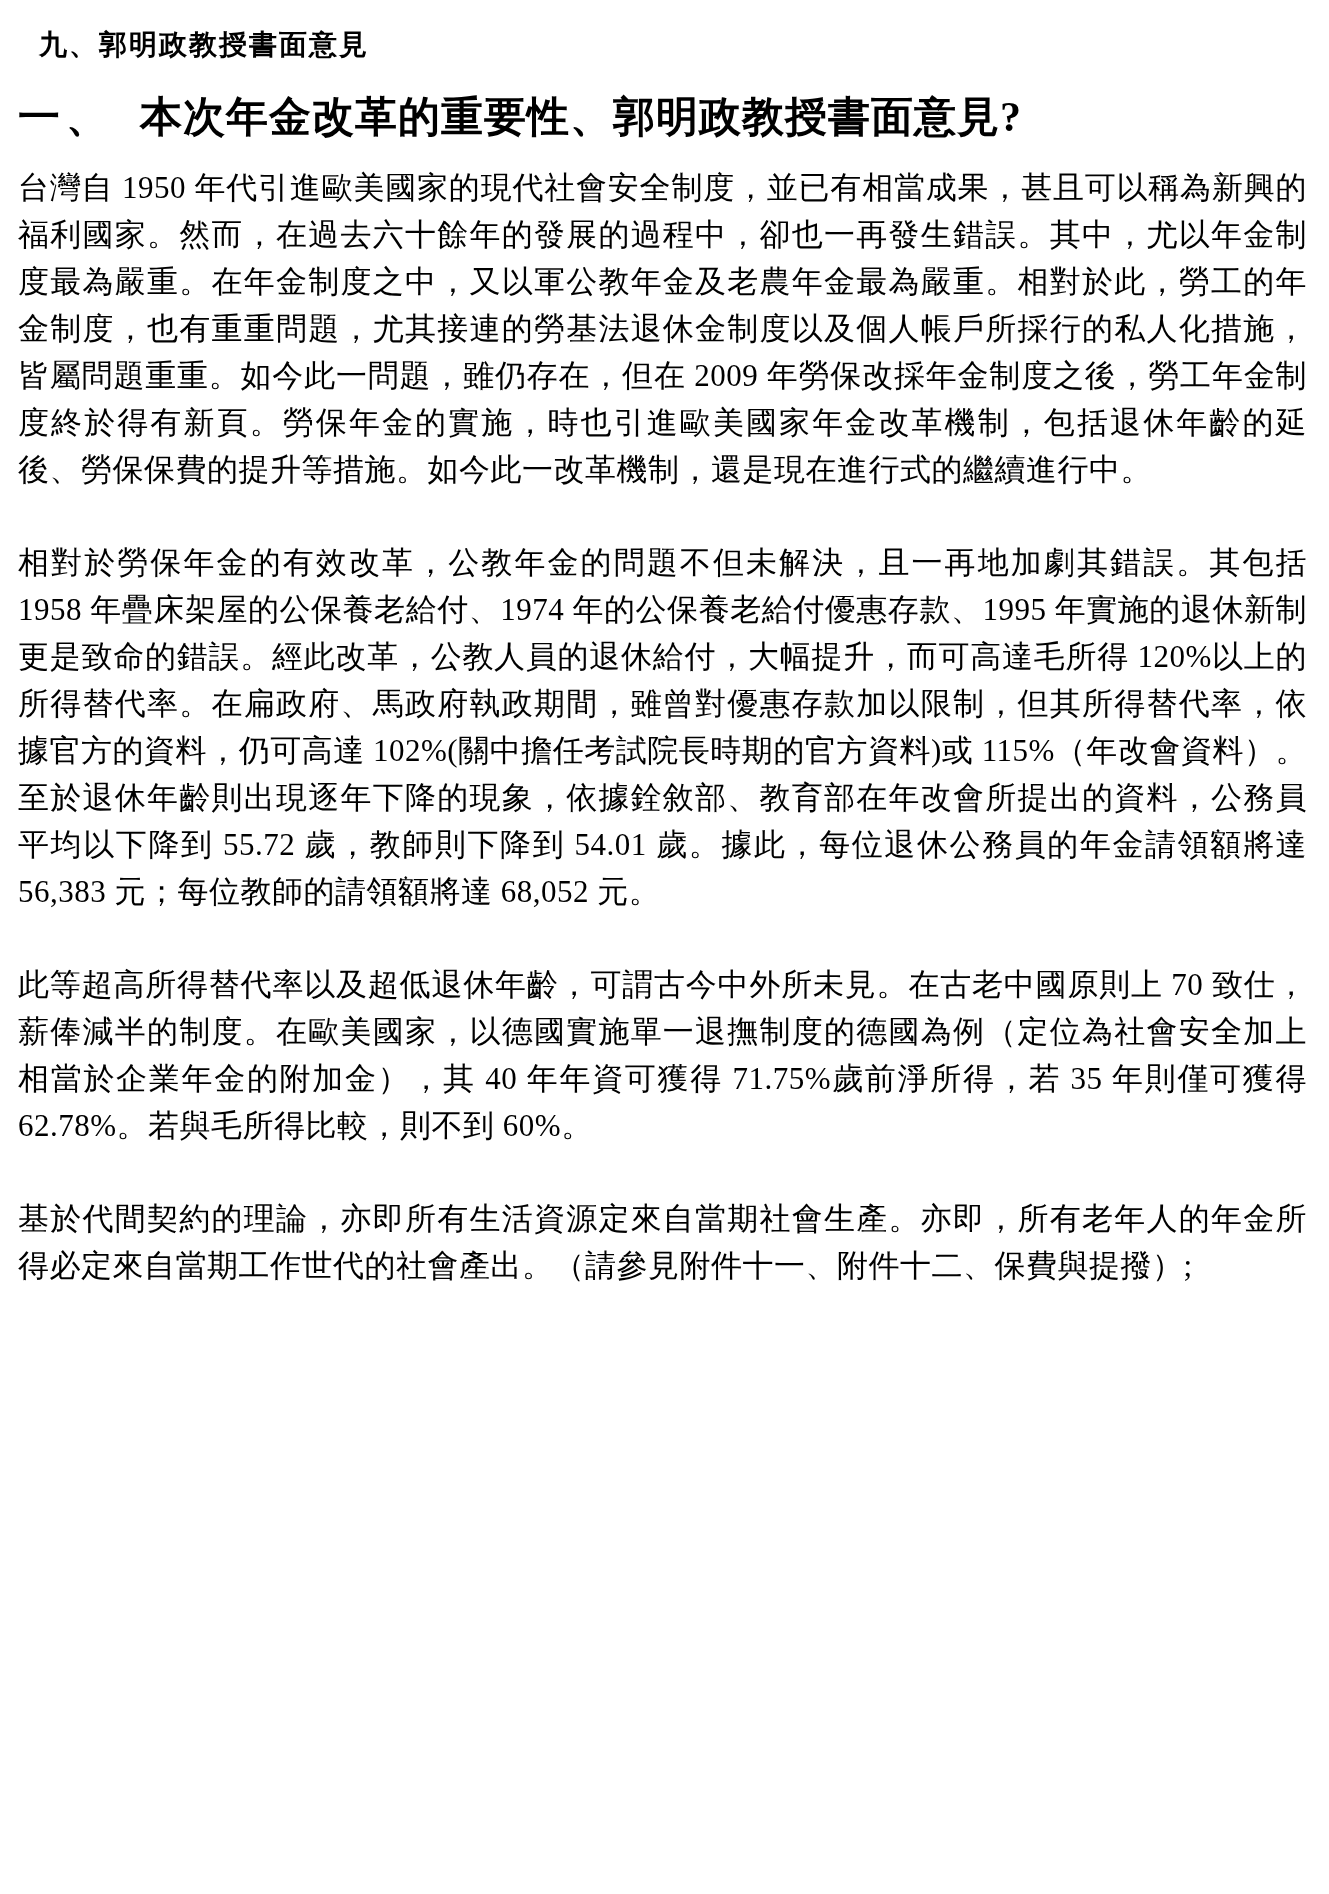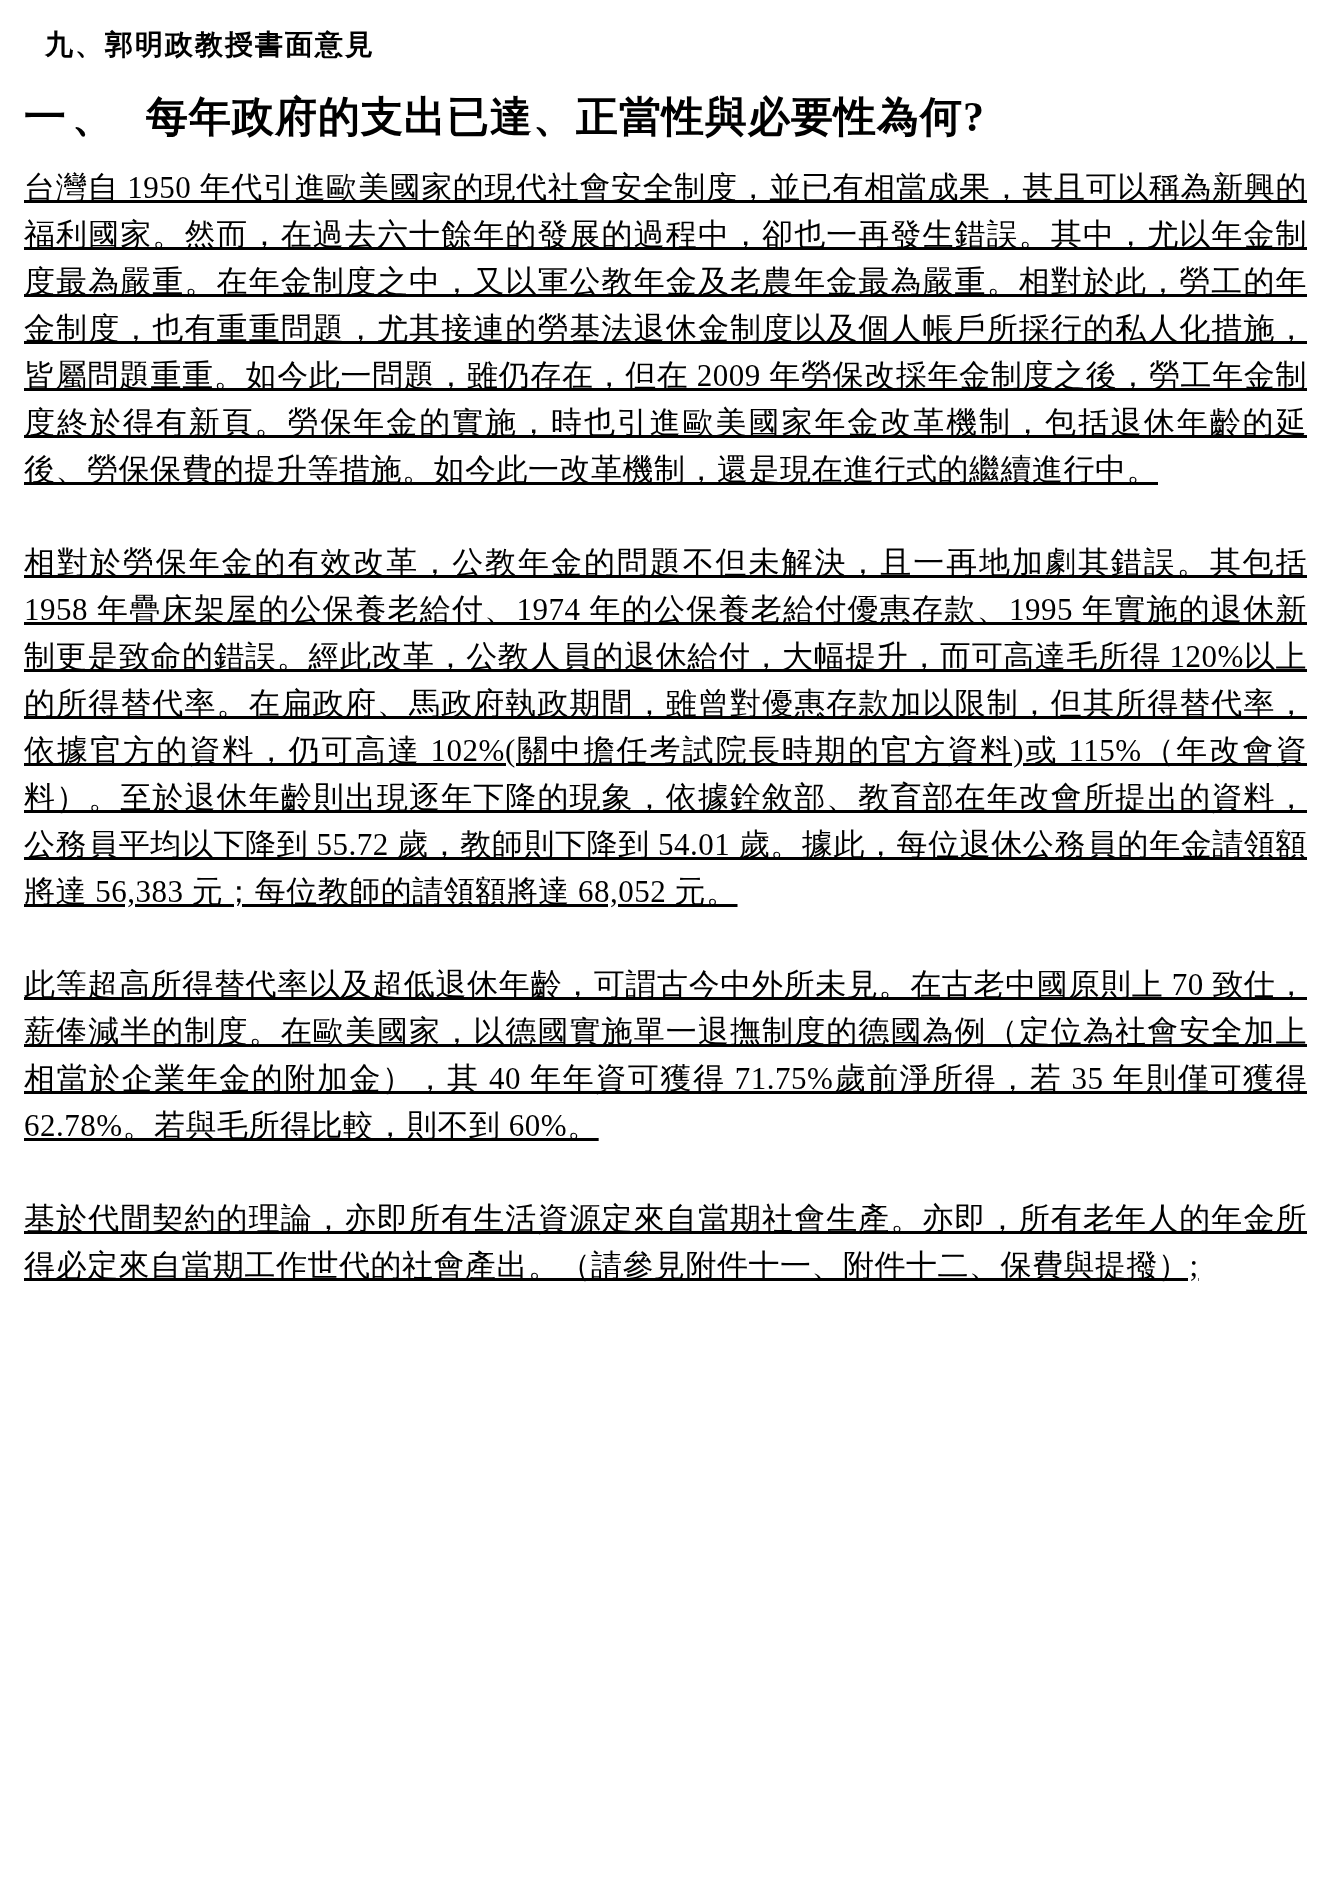--- a/index.html
+++ b/index.html
@@ -12,21 +12,21 @@
   body {
     width: 1329px;
     min-height: 1894px;
     font-family: "Liberation Serif", "DejaVu Serif", serif;
   }
 
   .page {
     width: 1329px;
     min-height: 1894px;
     background: #ffffff;
-    padding: 26px 22px 30px 24px;
+    padding: 26px 22px 30px 18px;
   }
 
   .kicker {
     font-size: 28px;
     line-height: 38px;
     font-weight: 700;
     margin-left: 21px;
     letter-spacing: 2px;
     color: #000000;
   }
@@ -53,36 +53,35 @@
   }
 
   .body-text p {
     font-size: 31px;
     line-height: 47px;
     text-align: justify;
     text-justify: inter-ideograph;
     margin-bottom: 46px;
     color: #000000;
     letter-spacing: 0.5px;
-    text-decoration: underline;
   }
 
   .body-text p:last-child {
     margin-bottom: 0;
   }
 </style>
 </head>
 <body>
 
 <div class="page">
 
   <div class="kicker">九、郭明政教授書面意見</div>
 
   <div class="section-heading">
-    <span class="sec-no">一、</span><span class="sec-title">每年政府的支出已達、正當性與必要性為何?</span>
+    <span class="sec-no">一、</span><span class="sec-title">本次年金改革的重要性、郭明政教授書面意見?</span>
   </div>
 
   <div class="body-text">
     <p>台灣自 1950 年代引進歐美國家的現代社會安全制度，並已有相當成果，甚且可以稱為新興的福利國家。然而，在過去六十餘年的發展的過程中，卻也一再發生錯誤。其中，尤以年金制度最為嚴重。在年金制度之中，又以軍公教年金及老農年金最為嚴重。相對於此，勞工的年金制度，也有重重問題，尤其接連的勞基法退休金制度以及個人帳戶所採行的私人化措施，皆屬問題重重。如今此一問題，雖仍存在，但在 2009 年勞保改採年金制度之後，勞工年金制度終於得有新頁。勞保年金的實施，時也引進歐美國家年金改革機制，包括退休年齡的延後、勞保保費的提升等措施。如今此一改革機制，還是現在進行式的繼續進行中。</p>
     <p>相對於勞保年金的有效改革，公教年金的問題不但未解決，且一再地加劇其錯誤。其包括 1958 年疊床架屋的公保養老給付、1974 年的公保養老給付優惠存款、1995 年實施的退休新制更是致命的錯誤。經此改革，公教人員的退休給付，大幅提升，而可高達毛所得 120%以上的所得替代率。在扁政府、馬政府執政期間，雖曾對優惠存款加以限制，但其所得替代率，依據官方的資料，仍可高達 102%(關中擔任考試院長時期的官方資料)或 115%（年改會資料）。至於退休年齡則出現逐年下降的現象，依據銓敘部、教育部在年改會所提出的資料，公務員平均以下降到 55.72 歲，教師則下降到 54.01 歲。據此，每位退休公務員的年金請領額將達 56,383 元；每位教師的請領額將達 68,052 元。</p>
     <p>此等超高所得替代率以及超低退休年齡，可謂古今中外所未見。在古老中國原則上 70 致仕，薪俸減半的制度。在歐美國家，以德國實施單一退撫制度的德國為例（定位為社會安全加上相當於企業年金的附加金），其 40 年年資可獲得 71.75%歲前淨所得，若 35 年則僅可獲得 62.78%。若與毛所得比較，則不到 60%。</p>
     <p>基於代間契約的理論，亦即所有生活資源定來自當期社會生產。亦即，所有老年人的年金所得必定來自當期工作世代的社會產出。（請參見附件十一、附件十二、保費與提撥）;</p>
   </div>
 
 </div>

